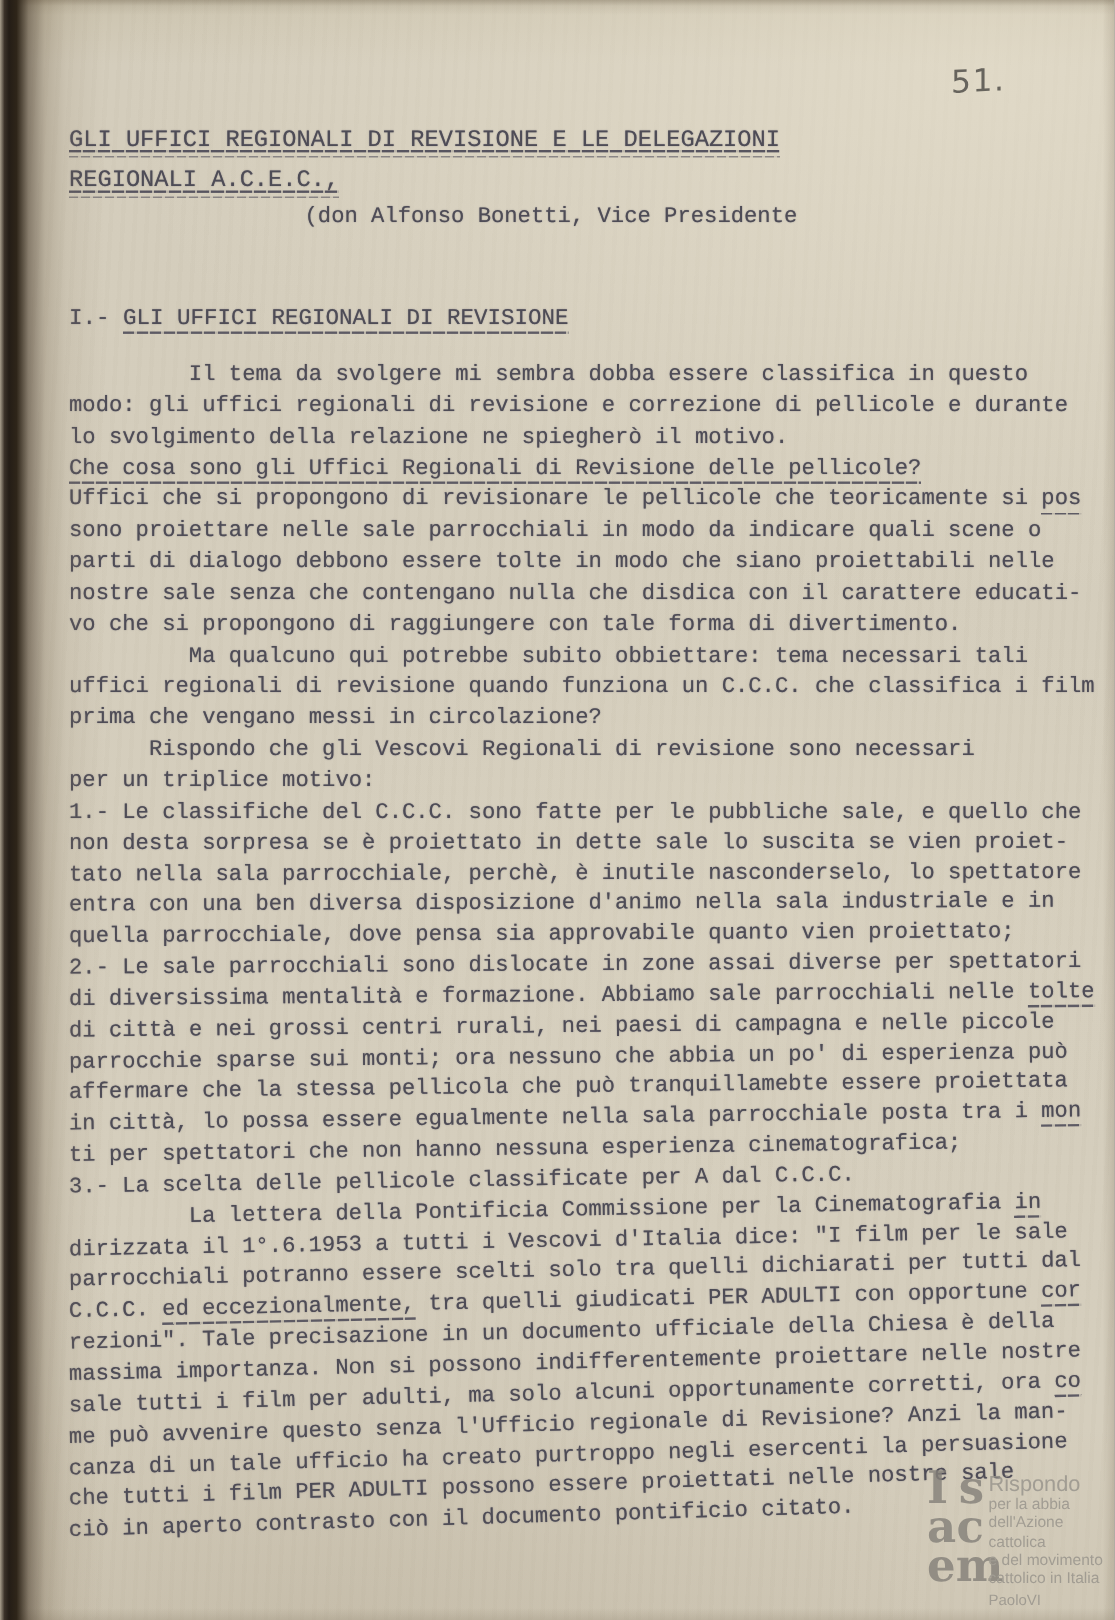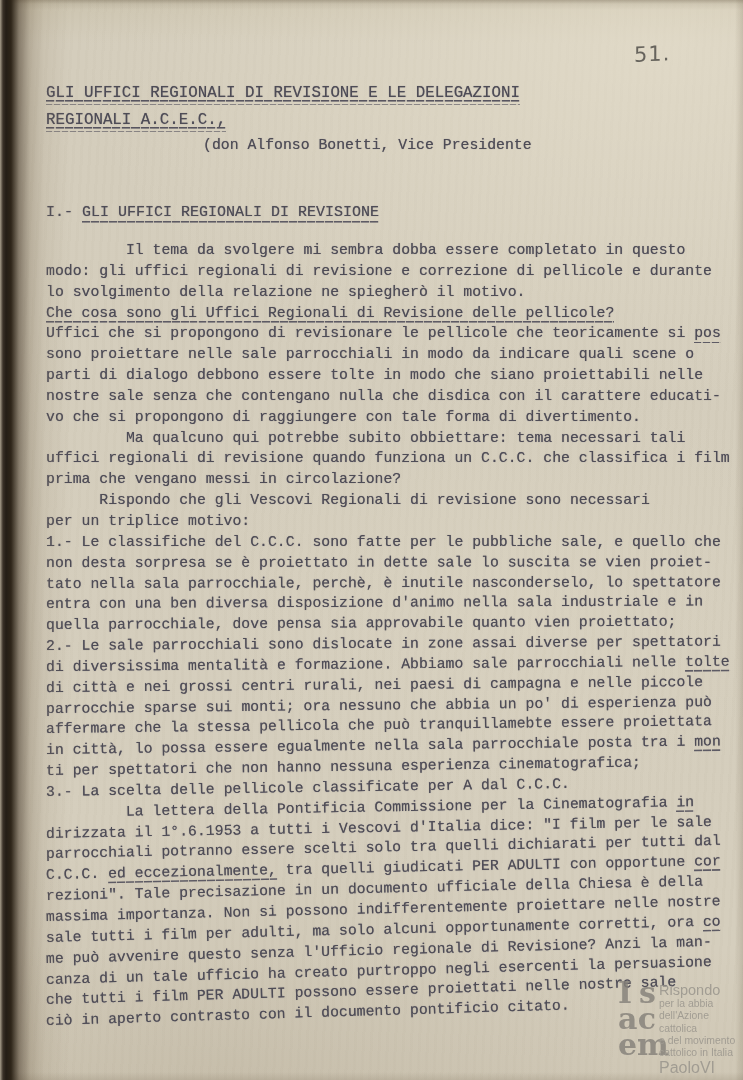--- a/index.html
+++ b/index.html
@@ -80,21 +80,21 @@
   }
   .wm-letters{ width:38px;margin-right:3px; }
   .wm-lrow{ display:flex;justify-content:space-between;height:26px; }
   .wm-lrow span{
     font-family:"DejaVu Serif", serif;font-weight:bold;
     font-size:30px;line-height:26px;color:#85817a;
   }
   .wm-text{ padding-top:3px;color:#97938b;font-family:"Liberation Sans", sans-serif; }
   .wm-title{ font-size:14.5px;line-height:15px; }
   .wm-line{ font-size:10.4px;line-height:12.3px; }
-  .wm-brand{ font-size:16px;line-height:15px;margin-top:1px; }
+  .wm-brand{ font-size:10px;line-height:15px;margin-top:1px; }
 </style>
 </head>
 <body>
 
 <div class="page">
   <div class="edge-top"></div>
   <div class="edge-right"></div>
   <div class="edge-bottom"></div>
 
   <div class="page-num">51.</div>
@@ -104,21 +104,21 @@
     <div class="tl"><span class="us2">REGIONALI A.C.E.C.,</span></div>
   </div>
 
   <div class="byline ink">
     <div class="tl">(don Alfonso Bonetti, Vice Presidente</div>
   </div>
 
   <div class="heading ink"><span>I.- </span><span class="us">GLI UFFICI REGIONALI DI REVISIONE</span></div>
 
   <div class="body ink">
-      <div class="bl" style="transform: rotate(0deg);"><span>         Il tema da svolgere mi sembra dobba essere completato in questo</span></div>
+      <div class="bl" style="transform: rotate(0deg);"><span>         Il tema da svolgere mi sembra dobba essere classifica in questo</span></div>
       <div class="bl" style="transform: rotate(0deg);"><span>modo: gli uffici regionali di revisione e correzione di pellicole e durante</span></div>
       <div class="bl" style="transform: rotate(0deg);"><span>lo svolgimento della relazione ne spiegherò il motivo.</span></div>
       <div class="bl" style="transform: rotate(0deg);"><span class="us">Che cosa sono gli Uffici Regionali di Revisione delle pellicole?</span></div>
       <div class="bl" style="transform: rotate(0deg);"><span>Uffici che si propongono di revisionare le pellicole che teoricamente si </span><span class="us">pos</span></div>
       <div class="bl" style="transform: rotate(0deg);"><span>sono proiettare nelle sale parrocchiali in modo da indicare quali scene o</span></div>
       <div class="bl" style="transform: rotate(0deg);"><span>parti di dialogo debbono essere tolte in modo che siano proiettabili nelle</span></div>
       <div class="bl" style="transform: rotate(0deg);"><span>nostre sale senza che contengano nulla che disdica con il carattere educati-</span></div>
       <div class="bl" style="transform: rotate(0deg);"><span>vo che si propongono di raggiungere con tale forma di divertimento.</span></div>
       <div class="bl" style="transform: rotate(0deg);"><span>         Ma qualcuno qui potrebbe subito obbiettare: tema necessari tali</span></div>
       <div class="bl" style="transform: rotate(0deg);"><span>uffici regionali di revisione quando funziona un C.C.C. che classifica i film</span></div>

